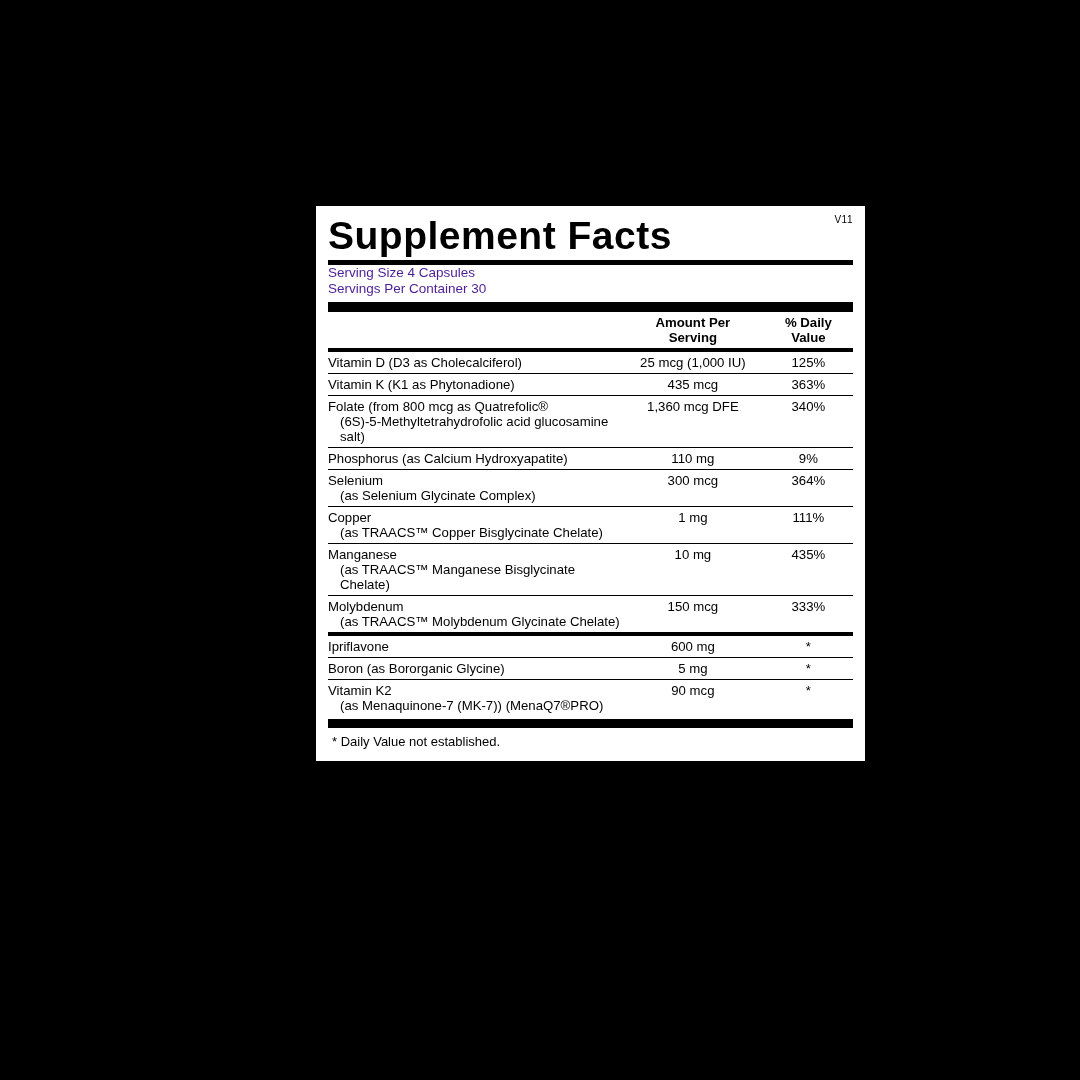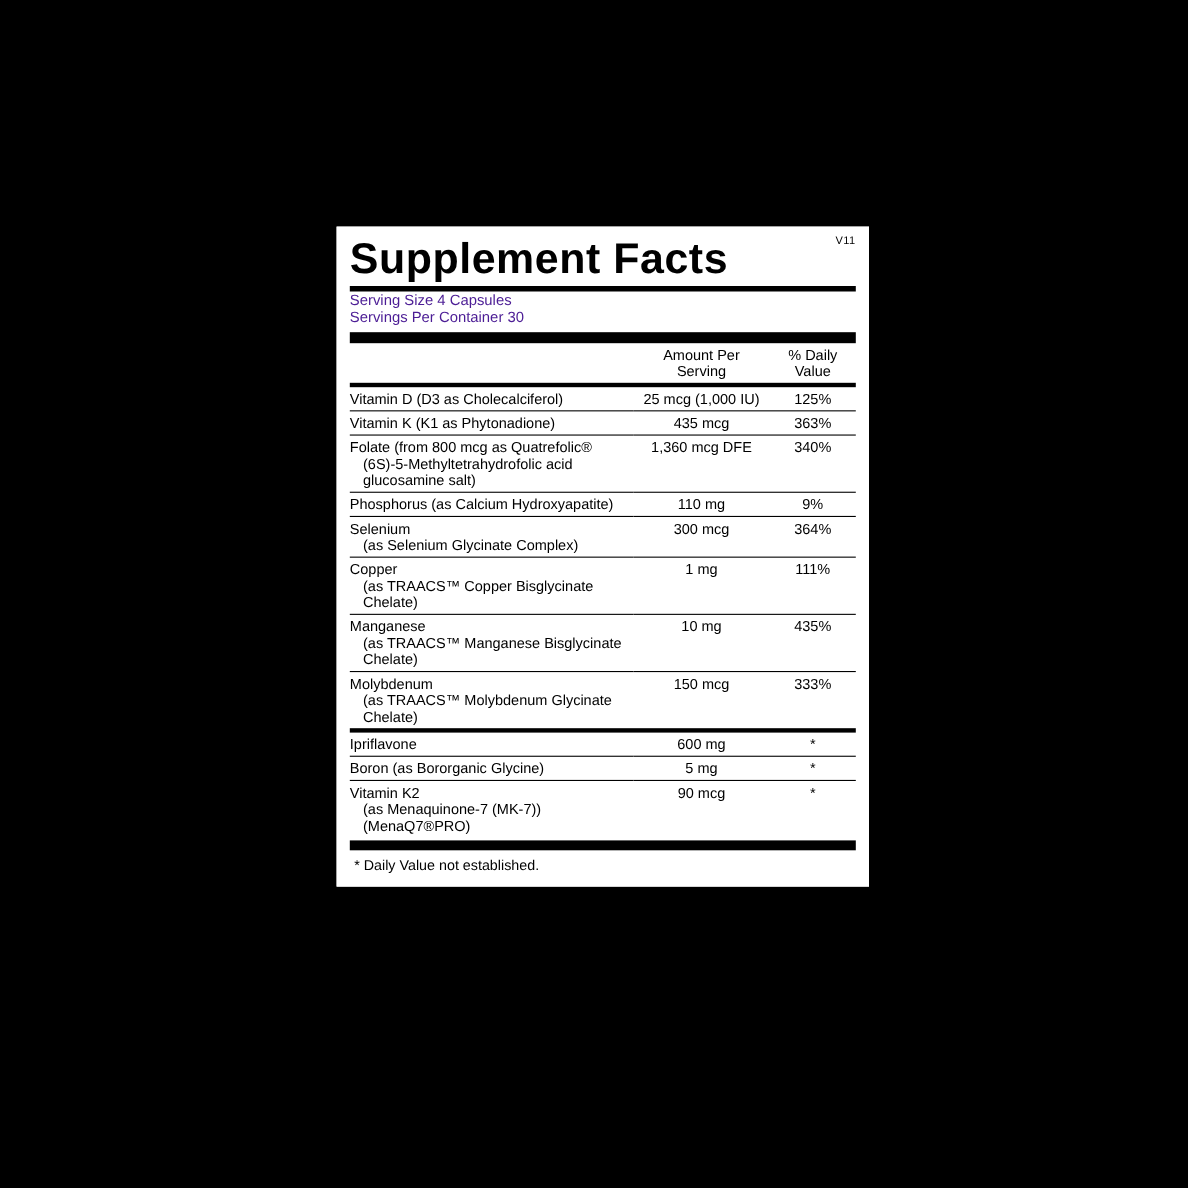--- a/index.html
+++ b/index.html
@@ -9,23 +9,23 @@
     width: 1080px;
     height: 1080px;
     overflow: hidden;
   }
   body {
     font-family: "Liberation Sans", sans-serif;
   }
 
   .panel {
     position: absolute;
-    left: 306px;
+    left: 316px;
     top: 206px;
-    width: 484px;
+    width: 549px;
     background: #ffffff;
     border: 2px solid #ffffff;
     box-sizing: border-box;
     padding: 0;
   }
 
   .inner {
     padding: 4px 10px 8px 10px;
     box-sizing: border-box;
   }
@@ -81,21 +81,21 @@
     font-size: 13.2px;
     color: #000000;
   }
 
   table.facts td {
     vertical-align: top;
     padding: 3px 0 3px 0;
   }
 
   .hdr td {
-    font-weight: normal;
+    font-weight: bold;
     text-align: center;
     padding-top: 6px;
     padding-bottom: 6px;
     font-size: 13.2px;
     line-height: 15px;
   }
 
   .col-name { width: 56%; text-align: left; padding-left: 4px; }
   .col-amt  { width: 27%; text-align: center; }
   .col-dv   { width: 17%; text-align: center; }

